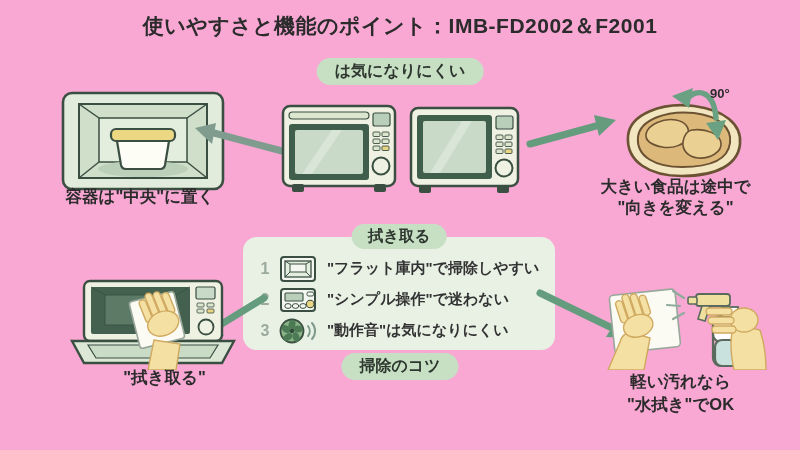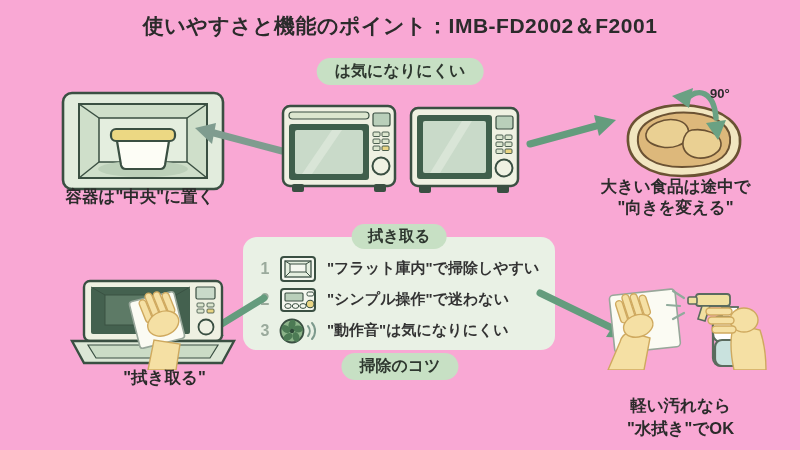--- a/index.html
+++ b/index.html
@@ -18,21 +18,21 @@
   }
   .badge-heat{left:400px;top:58px;transform:translateX(-50%);}
   .badge-clean{left:400px;top:353px;transform:translateX(-50%);}
   .caption{
     font-weight:700;color:#2b2b2b;text-align:center;line-height:21px;white-space:nowrap;
   }
   .cap-left{left:35px;top:186px;width:210px;font-size:16.5px;}
   .cap-center{left:290px;top:191px;width:220px;font-size:16.5px;}
   .cap-right{left:583px;top:176px;width:185px;font-size:16.5px;}
   .cap-bl{left:72px;top:366px;width:185px;font-size:16.5px;line-height:23px;}
-  .cap-br{left:593px;top:370px;width:175px;font-size:16.5px;line-height:23px;margin-top:24px;}
+  .cap-br{left:593px;top:370px;width:175px;font-size:16.5px;line-height:23px;}
   .deg{left:710px;top:86px;font-size:13px;font-weight:700;color:#2b2b2b;}
   .panel{
     left:243px;top:237px;width:312px;height:113px;background:#e9f1e5;border-radius:14px;
   }
   .panel-header{
     position:absolute;left:50%;top:-13px;transform:translateX(-50%);
     background:#c7e0c4;color:#2e372f;font-size:15.5px;font-weight:700;
     padding:2px 16px;border-radius:14px;white-space:nowrap;
   }
   .rows{position:absolute;left:14px;top:16px;right:8px;}

